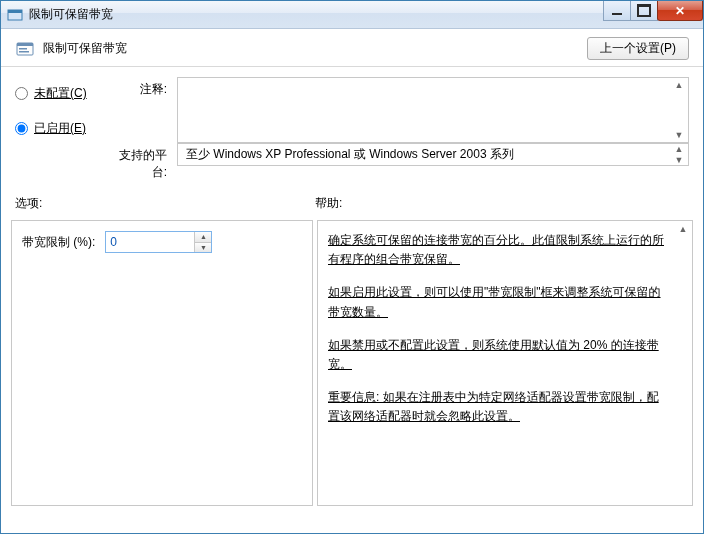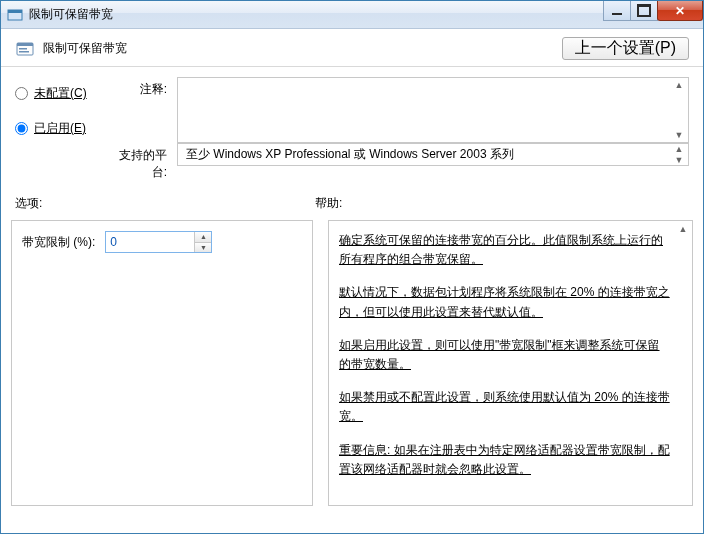--- a/index.html
+++ b/index.html
@@ -11,38 +11,38 @@
 .winbtns { position: absolute; right: 0; top: 0; display: flex; height: 20px; }
 .winbtn { width: 28px; height: 20px; border: 1px solid #8aa3bf; border-top: none; background: linear-gradient(to bottom,#eaf1fb,#cbdcf0); display:flex; align-items:center; justify-content:center; margin-left:-1px; }
 .winbtn.min::before { content:""; width:10px; height:2px; background:#2b2b2b; margin-top:6px;}
 .winbtn.max::before { content:""; width:10px; height:8px; border:2px solid #2b2b2b; border-top-width:3px; }
 .winbtn.close { width: 46px; background: linear-gradient(to bottom,#e49e8f 0%, #d6624c 45%, #c83a18 46%, #d5472b 100%); border-color:#8a2d17; border-bottom-left-radius:3px; border-bottom-right-radius:3px;}
 .winbtn.close::before { content:"✕"; color:#fff; font-weight:bold; font-size:12px; }
 .header-row { display:flex; align-items:center; padding: 8px 14px 6px 14px; border-bottom: 1px solid #d9d9d9; }
 .header-row .hicon { width:20px; height:20px; margin-right:8px; }
 .header-row .htitle { flex: 0 0 auto; color:#000; }
 .header-row .spacer { flex:1; }
-.nav-btn { height:23px; padding: 0 12px; margin-left:6px; background: linear-gradient(to bottom,#fdfdfd,#ebebeb); border:1px solid #acacac; border-radius:3px; font-size:16px; display:flex; align-items:center; }
+.nav-btn { height:23px; padding: 0 12px; margin-left:6px; background: linear-gradient(to bottom,#fdfdfd,#ebebeb); border:1px solid #acacac; border-radius:3px; font-size:12px; display:flex; align-items:center; }
 .body-area { display:flex; padding: 10px 14px 0 14px; }
 .radio-col { width: 90px; padding-top:2px; }
 .radio-col label { display:flex; align-items:center; margin: 6px 0 18px 0; cursor:pointer;text-decoration:underline;}
 .radio-col input { margin-right:6px; }
 .fields-col { flex:1; }
 .field-row { display:flex; margin-bottom:0; }
 .field-label { width: 72px; text-align:right; padding-right:10px; padding-top:4px; color:#000;}
 .comment-box { flex:1; height:66px; border:1px solid #c8c8c8; background:#fff; position:relative; }
 .platform-box { flex:1; height:23px; border:1px solid #c8c8c8; background:#fff; display:flex; align-items:center; padding:0 8px; position:relative;}
 .scroll-arrow { position:absolute; right:3px; width:12px; color:#666; font-size:9px; text-align:center; }
 .comment-box .scroll-arrow.up { top:2px; } .comment-box .scroll-arrow.dn { bottom:2px; }
 .platform-box .scroll-arrow.up { top:0px; } .platform-box .scroll-arrow.dn { bottom:0px; }
 .section-labels { display:flex; padding: 14px 14px 8px 14px; }
 .section-labels .left { width: 300px; }
 .section-labels .right { flex:1; }
 .lower { display:flex; padding: 0 2px 2px 2px; height: 288px; }
-.options-panel { width: 302px; border:1px solid #c8c8c8; margin-left:8px; margin-right:15px; padding:10px; background:#fff;}
+.options-panel { width: 302px; border:1px solid #c8c8c8; margin-left:8px; margin-right:4px; padding:10px; background:#fff;}
 .help-panel { flex:1; border:1px solid #c8c8c8; margin-right:8px; padding:10px 22px 10px 10px; background:#fff; position:relative; overflow:hidden;}
 .help-panel p { margin-bottom:14px; line-height:1.6; color:#000;text-decoration:underline;}
 .help-panel .scroll-arrow.up { top:3px; } 
 .spinner-row { display:flex; align-items:center; }
 .spinner-row .lbl { margin-right:10px; }
 .spinner { display:flex; height:22px; border:1px solid #7eb4ea; background:#fff; }
 .spinner input { border:none; width:88px; padding:0 4px; color:#0a55b3; outline:none; font-size:12px; background:transparent;}
 .spinbtns { width:17px; border-left:1px solid #c8c8c8; display:flex; flex-direction:column;}
 .spinbtns div { flex:1; display:flex; align-items:center; justify-content:center; font-size:7px; color:#555; background:linear-gradient(#fdfdfd,#e8e8e8); }
 .spinbtns div:first-child { border-bottom:1px solid #c8c8c8; }
@@ -124,18 +124,17 @@
         <div class="spinbtns">
           <div>▲</div>
           <div>▼</div>
         </div>
       </div>
     </div>
   </div>
   <div class="help-panel">
     <span class="scroll-arrow up">▲</span>
     <p>确定系统可保留的连接带宽的百分比。此值限制系统上运行的所有程序的组合带宽保留。</p>
-    <p>默认情况下，数据包计划程序将系统限制在 20% 的连接带宽之内，但可以使用此设置来替代默认值。</p>
     <p>如果启用此设置，则可以使用"带宽限制"框来调整系统可保留的带宽数量。</p>
     <p>如果禁用或不配置此设置，则系统使用默认值为 20% 的连接带宽。</p>
     <p>重要信息: 如果在注册表中为特定网络适配器设置带宽限制，配置该网络适配器时就会忽略此设置。</p>
   </div>
 </div>
 
 </body></html>

